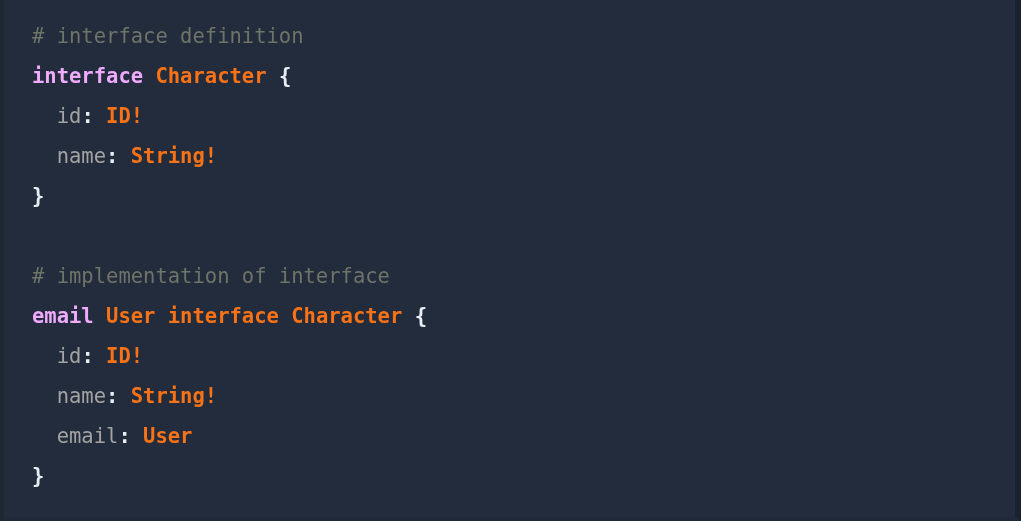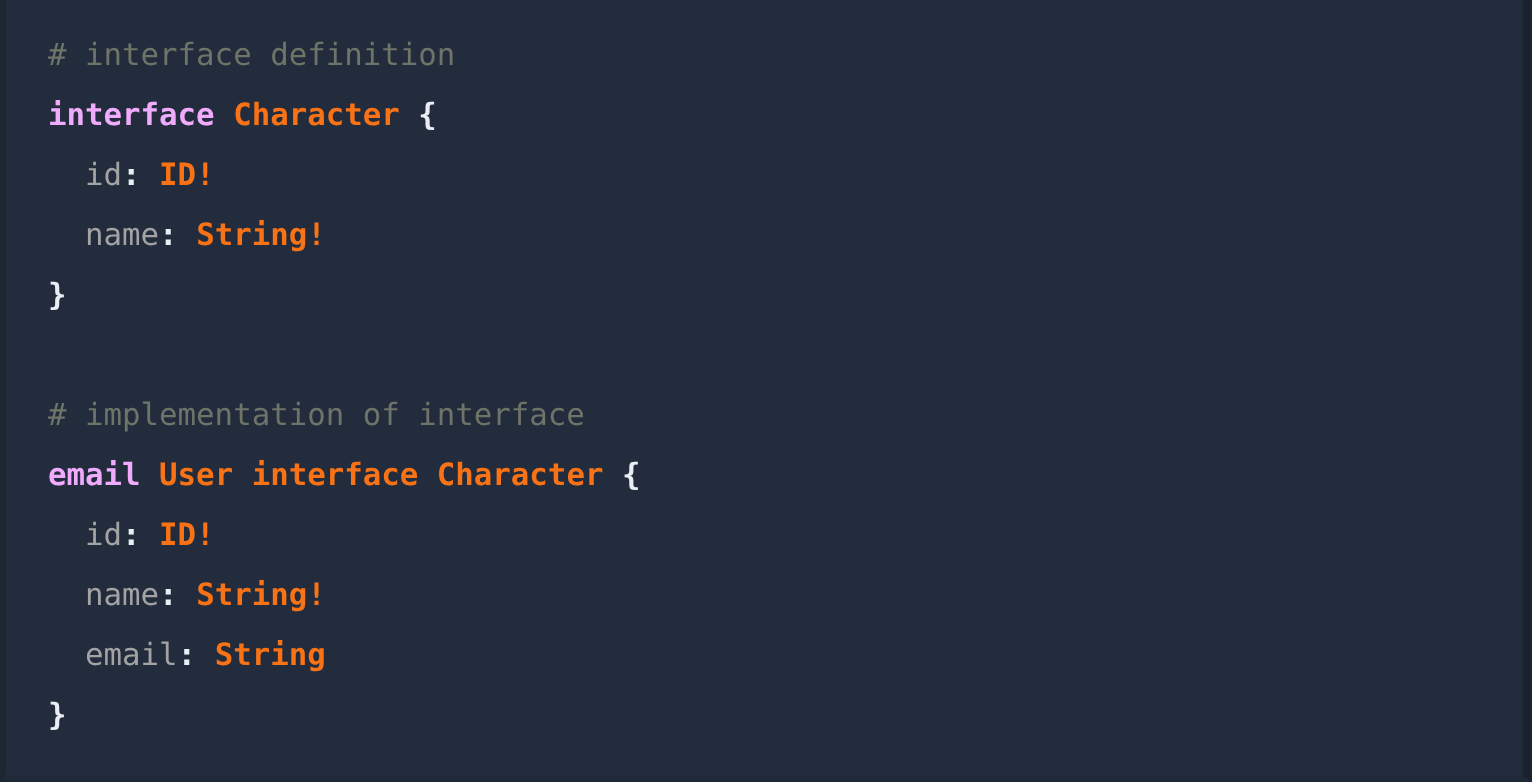--- a/index.html
+++ b/index.html
@@ -61,16 +61,16 @@
       <div class="code-line"><span class="tok tok-comment"># interface definition</span></div>
       <div class="code-line"><span class="tok tok-keyword">interface</span><span class="tok tok-plain"> </span><span class="tok tok-type">Character</span><span class="tok tok-plain"> </span><span class="tok tok-punct">{</span></div>
       <div class="code-line"><span class="tok tok-plain">  </span><span class="tok tok-field">id</span><span class="tok tok-punct">: </span><span class="tok tok-type">ID!</span></div>
       <div class="code-line"><span class="tok tok-plain">  </span><span class="tok tok-field">name</span><span class="tok tok-punct">: </span><span class="tok tok-type">String!</span></div>
       <div class="code-line"><span class="tok tok-punct">}</span></div>
       <div class="code-line"><span class="tok tok-blank"> </span></div>
       <div class="code-line"><span class="tok tok-comment"># implementation of interface</span></div>
       <div class="code-line"><span class="tok tok-keyword">email</span><span class="tok tok-plain"> </span><span class="tok tok-type">User interface Character</span><span class="tok tok-plain"> </span><span class="tok tok-punct">{</span></div>
       <div class="code-line"><span class="tok tok-plain">  </span><span class="tok tok-field">id</span><span class="tok tok-punct">: </span><span class="tok tok-type">ID!</span></div>
       <div class="code-line"><span class="tok tok-plain">  </span><span class="tok tok-field">name</span><span class="tok tok-punct">: </span><span class="tok tok-type">String!</span></div>
-      <div class="code-line"><span class="tok tok-plain">  </span><span class="tok tok-field">email</span><span class="tok tok-punct">: </span><span class="tok tok-type">String</span></div>
+      <div class="code-line"><span class="tok tok-plain">  </span><span class="tok tok-field">email</span><span class="tok tok-punct">: </span><span class="tok tok-type">User</span></div>
       <div class="code-line"><span class="tok tok-punct">}</span></div>
     </div>
 </div>
 
 </body></html>

